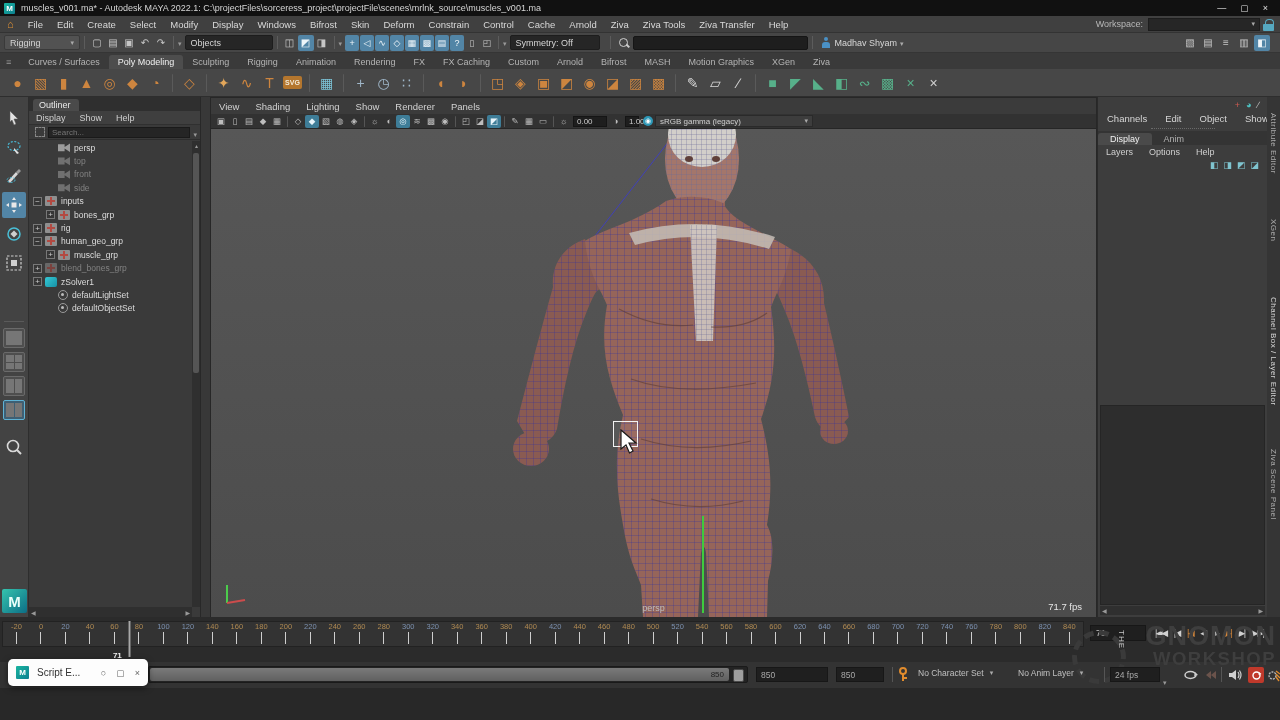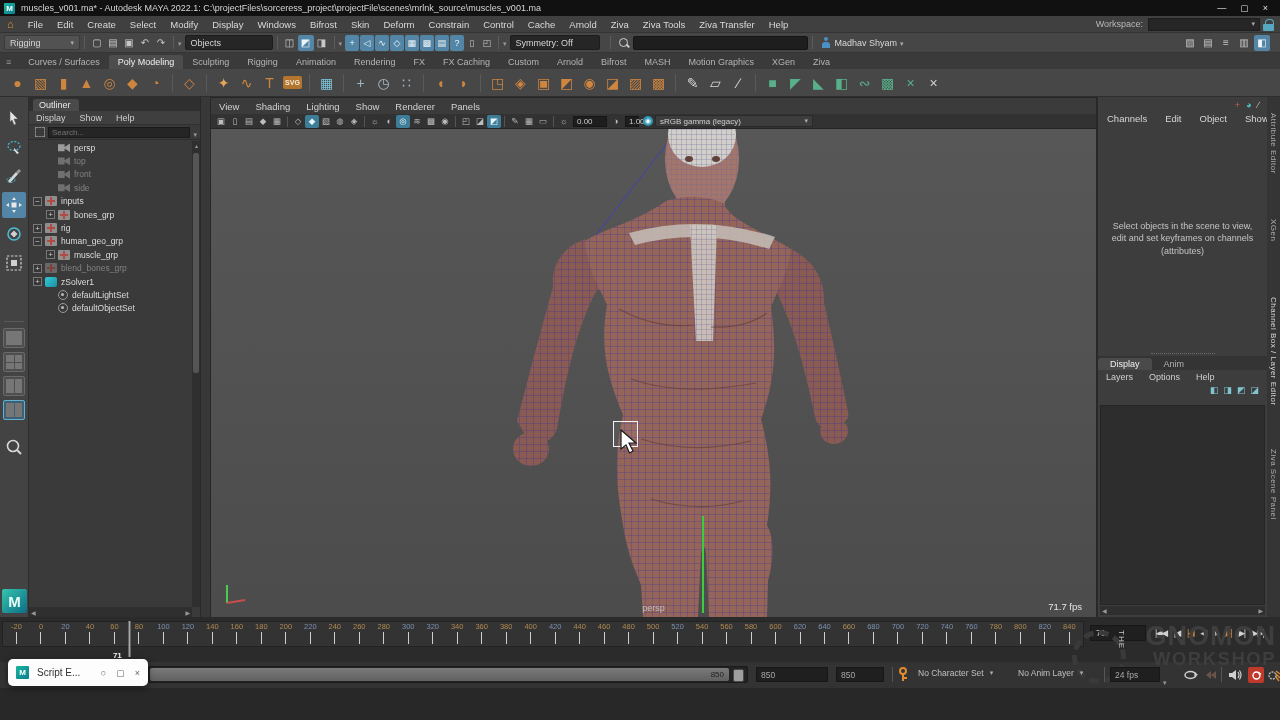--- a/index.html
+++ b/index.html
@@ -849,23 +849,20 @@
           <span style="color: rgb(78, 194, 194);">◕</span>
           <span style="color: rgb(192, 192, 192);">∕</span>
         </div>
       <div class="cb-menus">
 
       <span class="cb-menu">Channels</span>
           <span class="cb-menu">Edit</span>
           <span class="cb-menu">Object</span>
           <span class="cb-menu">Show</span>
         </div>
-      <div class="cb-empty">
-        <span class="cb-msg">Select objects in the scene to view, edit and set keyframes on channels (attributes)</span>
-      </div>
       <div class="dotted-div"></div>
       <div class="le-tabs">
 
       <span class="le-tab v-true">Display</span>
           <span class="le-tab">Anim</span>
         </div>
       <div class="le-menus">
 
       <span class="le-menu">Layers</span>
           <span class="le-menu">Options</span>

